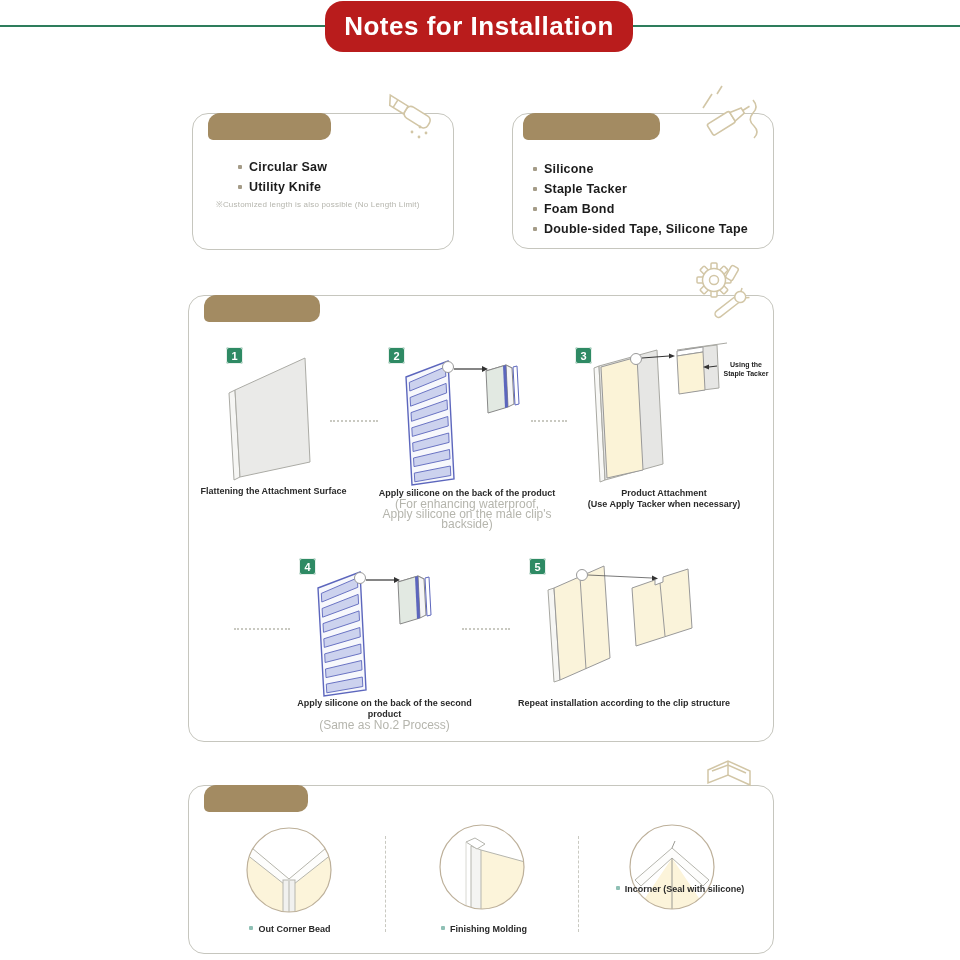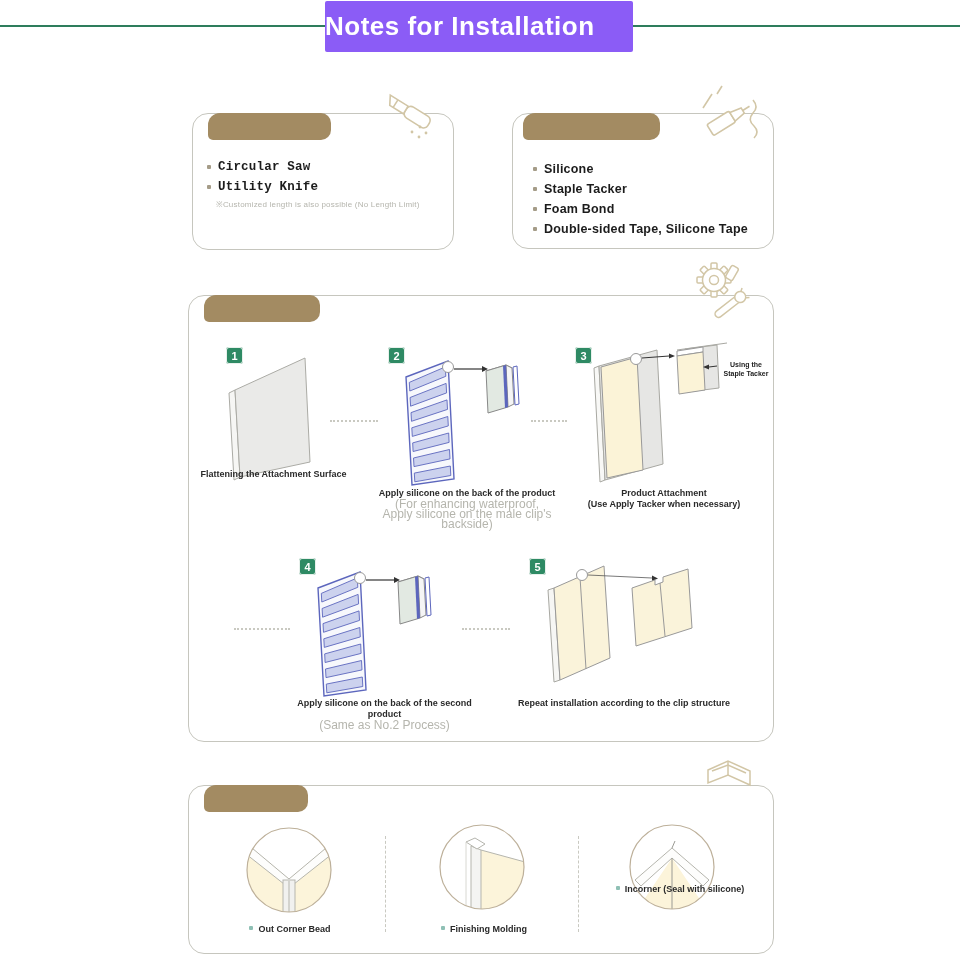--- a/index.html
+++ b/index.html
@@ -4,21 +4,21 @@
 <style>
   html,body{margin:0;padding:0;background:#ffffff;}
   .page{position:relative;width:960px;height:960px;background:#ffffff;overflow:hidden;
         font-family:"Liberation Sans",sans-serif;color:#222;}
 
   
   .hline{position:absolute;top:25px;height:0;border-top:2px solid #2e7d5c;}
   .hline.left{left:0;width:325px;}
   .hline.right{left:633px;width:327px;}
   .header-pill{position:absolute;left:325px;top:1px;width:308px;height:51px;
-               background:#8b5cf6;border-radius:2px;display:flex;align-items:center;}
+               background:#b91c1c;border-radius:18px;display:flex;align-items:center;justify-content:center;}
   .header-pill span{color:#fff;font-size:26px;font-weight:bold;letter-spacing:.5px;}
 
   
   .box{position:absolute;border:1.5px solid #c6c6be;border-radius:16px;background:#fff;}
   .sec-label{position:absolute;height:27px;background:#a38b62;border-radius:12px 10px 10px 5px;
              display:flex;align-items:center;padding:0 14px;}
   .sec-label span{color:#fff;font-size:13px;font-weight:bold;letter-spacing:.3px;margin-top:36px;}
 
   .tool-item{display:flex;align-items:center;margin-bottom:6px;}
   .tool-item .dot{width:4px;height:4px;background:#a59c88;border-radius:1px;margin-right:7px;flex:0 0 auto;}
@@ -61,21 +61,21 @@
       <polygon points="35,24 51,24 56,33 35,33"></polygon>
       <line x1="47" y1="24" x2="47" y2="33"></line>
     </g>
     <g fill="#d2c6a6">
       <circle cx="36" cy="48" r="1.4"></circle>
         <circle cx="43" cy="53" r="1.4"></circle>
       <circle cx="50" cy="49" r="1.4"></circle>
         <circle cx="44" cy="43" r="1.4"></circle>
     </g>
   </svg>
-  <div style="position:absolute;left:207px;top:160px;font-family:Liberation Mono, monospace;">
+  <div style="position:absolute;left:238px;top:160px;">
     <div class="tool-item">
       <span class="dot"></span>
       <span class="txt">Circular Saw</span>
     </div>
     <div class="tool-item">
       <span class="dot"></span>
       <span class="txt">Utility Knife</span>
     </div>
   </div>
   <div class="note" style="left:216px;top:198px;">※Customized length is also possible (No Length Limit)</div>
@@ -158,21 +158,21 @@
       <span>4</span>
     </div>
   <div class="badge" style="left:529px;top:558px;">
       <span>5</span>
     </div>
 
   <svg style="left:222px;top:350px;" width="120" height="135" viewBox="0 0 120 135">
     <polygon points="7,43 13,40 18,127 12,130" fill="#f6f6f4" stroke="#ababa5" stroke-width="1"></polygon>
     <polygon points="13,40 83,8 88,112 18,127" fill="#eaeae8" stroke="#ababa5" stroke-width="1"></polygon>
   </svg>
-  <div class="caption" style="left:186px;top:469px;width:175px;">Flattening the Attachment Surface</div>
+  <div class="caption" style="left:186px;top:486px;width:175px;">Flattening the Attachment Surface</div>
 
   <div class="dotline" style="left:330px;top:420px;width:48px;"></div>
 
   <svg style="left:398px;top:355px;" width="125" height="132" viewBox="0 0 125 132">
     <polygon points="8,22 50,6 56,124 14,130" fill="#f7f8fc" stroke="#5c66bd" stroke-width="1.4"></polygon>
     <g fill="#ccd2ee" stroke="#5c66bd" stroke-width="0.9">
       <polygon points="11.3,27.4 47.3,11.9 47.8,21.3 11.8,36.0"></polygon>
       <polygon points="12.1,42.5 48.1,28.4 48.6,37.9 12.6,51.2"></polygon>
       <polygon points="13.0,57.6 49.0,44.9 49.5,54.4 13.5,66.3"></polygon>
       <polygon points="13.8,72.8 49.8,61.5 50.3,70.9 14.3,81.4"></polygon>

